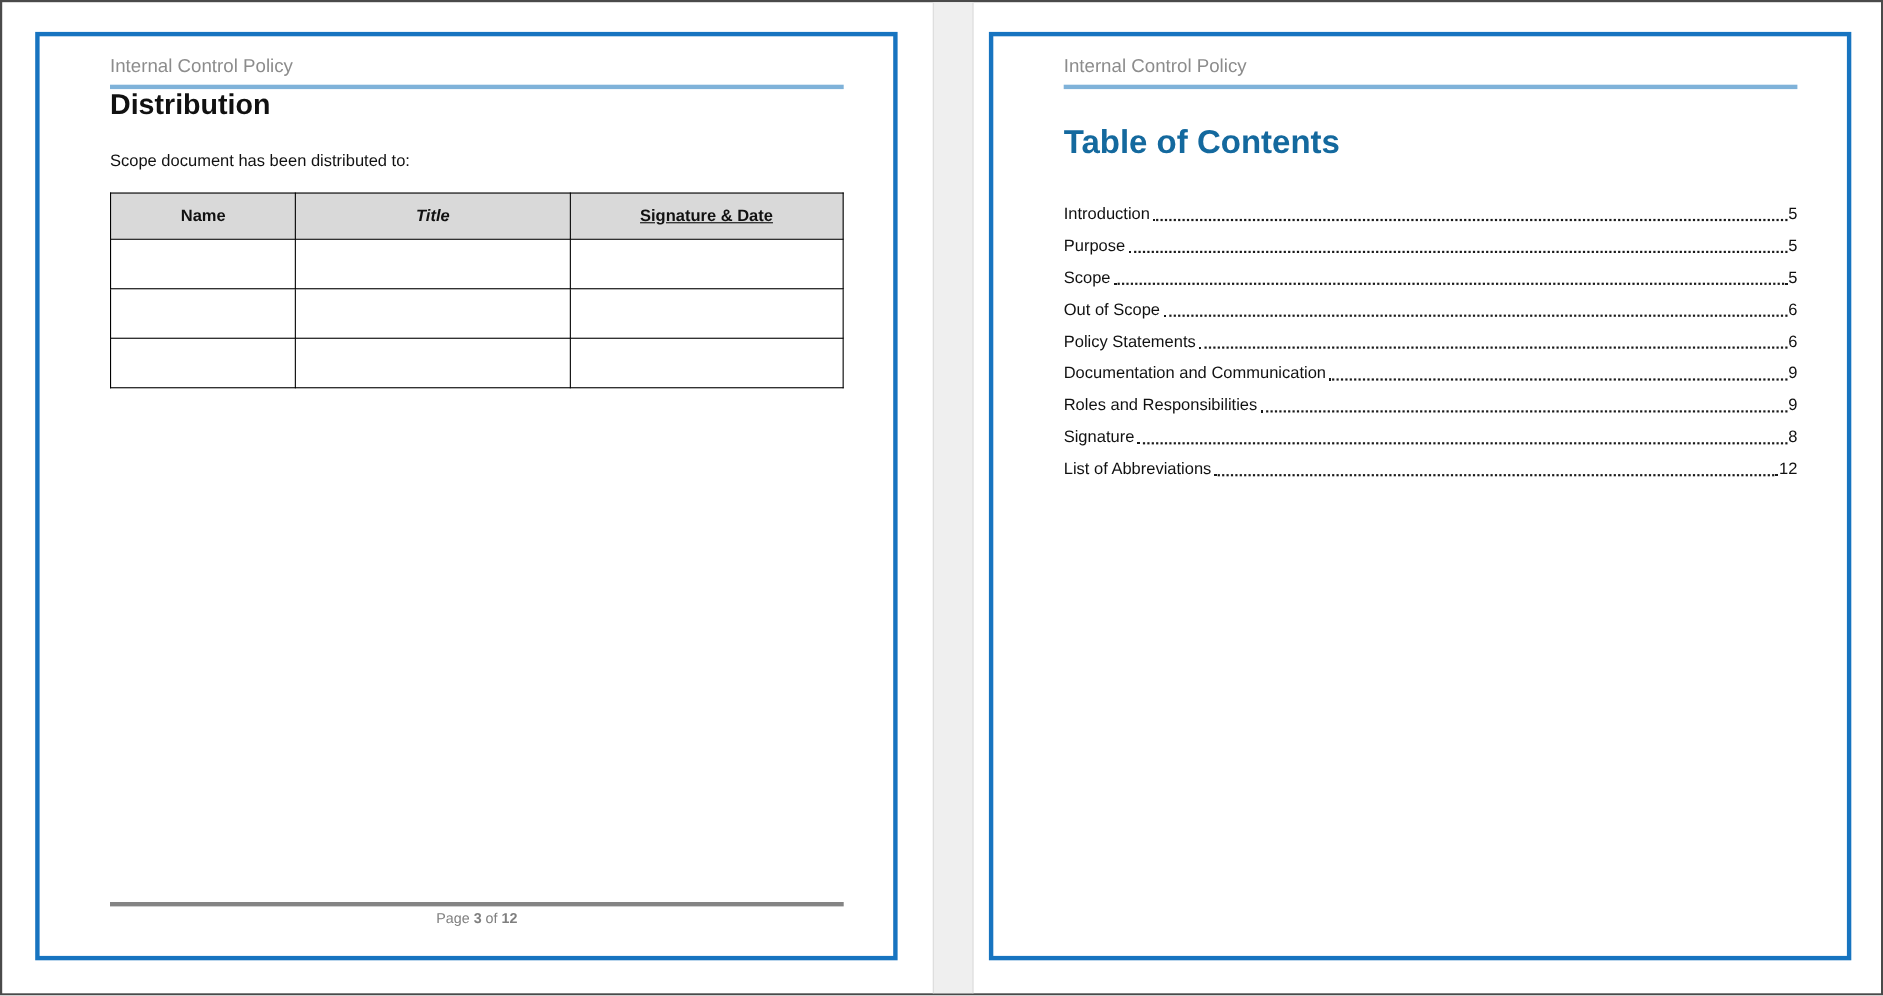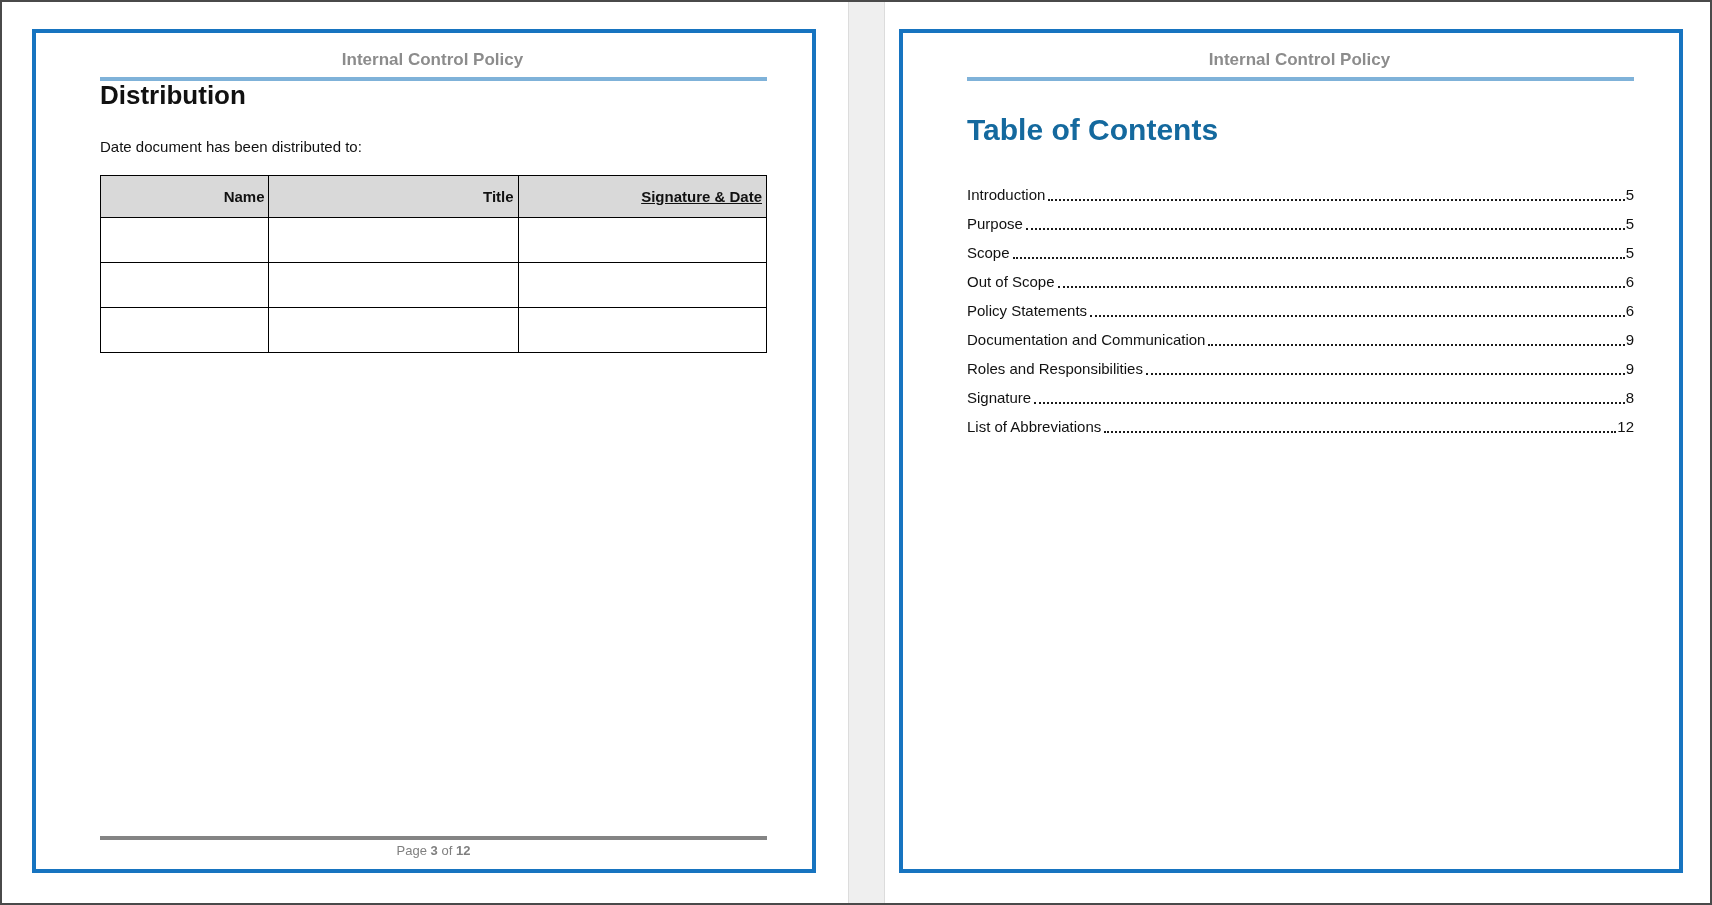--- a/index.html
+++ b/index.html
@@ -21,61 +21,61 @@
     border:4px solid #1774c0; background:#fff;
   }
   .page.left  { left:30px; }
   .page.right { left:897px; }
 
   .page-inner{
     position:absolute; inset:0; padding:8px 45px 0 64px;
   }
 
   .doc-header{
-    text-align:center; font-weight:bold; font-size:17px; line-height:22px;
+    text-align:left; font-weight:normal; font-size:17px; line-height:22px;
     color:#8c8c8c; padding:8px 2px 6px 0;
     border-bottom:4px solid #7fb2d9;
   }
 
   .section-heading{
     font-weight:bold; font-size:26px; line-height:1.15; color:#111;
   }
   .section-heading.toc-heading{
     font-size:30px; color:#14699e; margin-top:32px;
   }
 
   .intro-paragraph{
     margin-top:26px; font-size:15px; line-height:19px; color:#111;
   }
 
   table.dist-table{
     margin-top:19px; width:100%; border-collapse:collapse; table-layout:fixed;
   }
   table.dist-table th, table.dist-table td{
-    border:1px solid #000; padding:0 4px; font-size:15px; text-align:right;
+    border:1px solid #000; padding:0 4px; font-size:15px; text-align:center;
   }
   table.dist-table th{
     background:#d9d9d9; font-weight:bold; height:42px; color:#111;
   }
   table.dist-table td{ height:45px; background:#fff; }
-  .col-name{ width:25.3%; } .col-title{ width:37.4%; } .col-sig{ width:37.3%;text-decoration:underline; }
+  .col-name{ width:25.3%; } .col-title{ width:37.4%;font-style:italic; } .col-sig{ width:37.3%;text-decoration:underline; }
 
   .toc-list{ margin-top:28px; }
   .toc-row{
     display:flex; align-items:flex-end; height:29px;
     font-size:15px; color:#111; cursor:default;
   }
   .toc-label{ white-space:nowrap; line-height:20px; }
   .toc-dots{
     flex:1; border-bottom:2px dotted #1a1a1a; margin:0 1px 4px 3px; min-width:12px;
   }
   .toc-page{ line-height:20px; }
 
   .doc-footer{
-    position:absolute; left:64px; right:45px; bottom:10px;
+    position:absolute; left:64px; right:45px; bottom:26px;
     border-top:4px solid #848484; padding-top:3px;
     text-align:center; font-size:13px; line-height:16px; color:#7f7f7f;
   }
   .doc-footer .num{ font-weight:bold; }
 </style>
 </head>
 <body>
 
 <div class="canvas">
 
@@ -83,21 +83,21 @@
 
   <div class="page left">
     <div class="page-inner">
 
       <div class="doc-header">
         <span>Internal Control Policy</span>
       </div>
 
       <div class="section-heading">Distribution</div>
 
-      <div class="intro-paragraph">Date document has been distributed to:</div>
+      <div class="intro-paragraph">Scope document has been distributed to:</div>
 
       <table class="dist-table">
         <thead>
           <tr>
             <th class="col-name">Name</th>
             <th class="col-title">Title</th>
             <th class="col-sig">Signature &amp; Date</th>
           </tr>
         </thead>
         <tbody>

